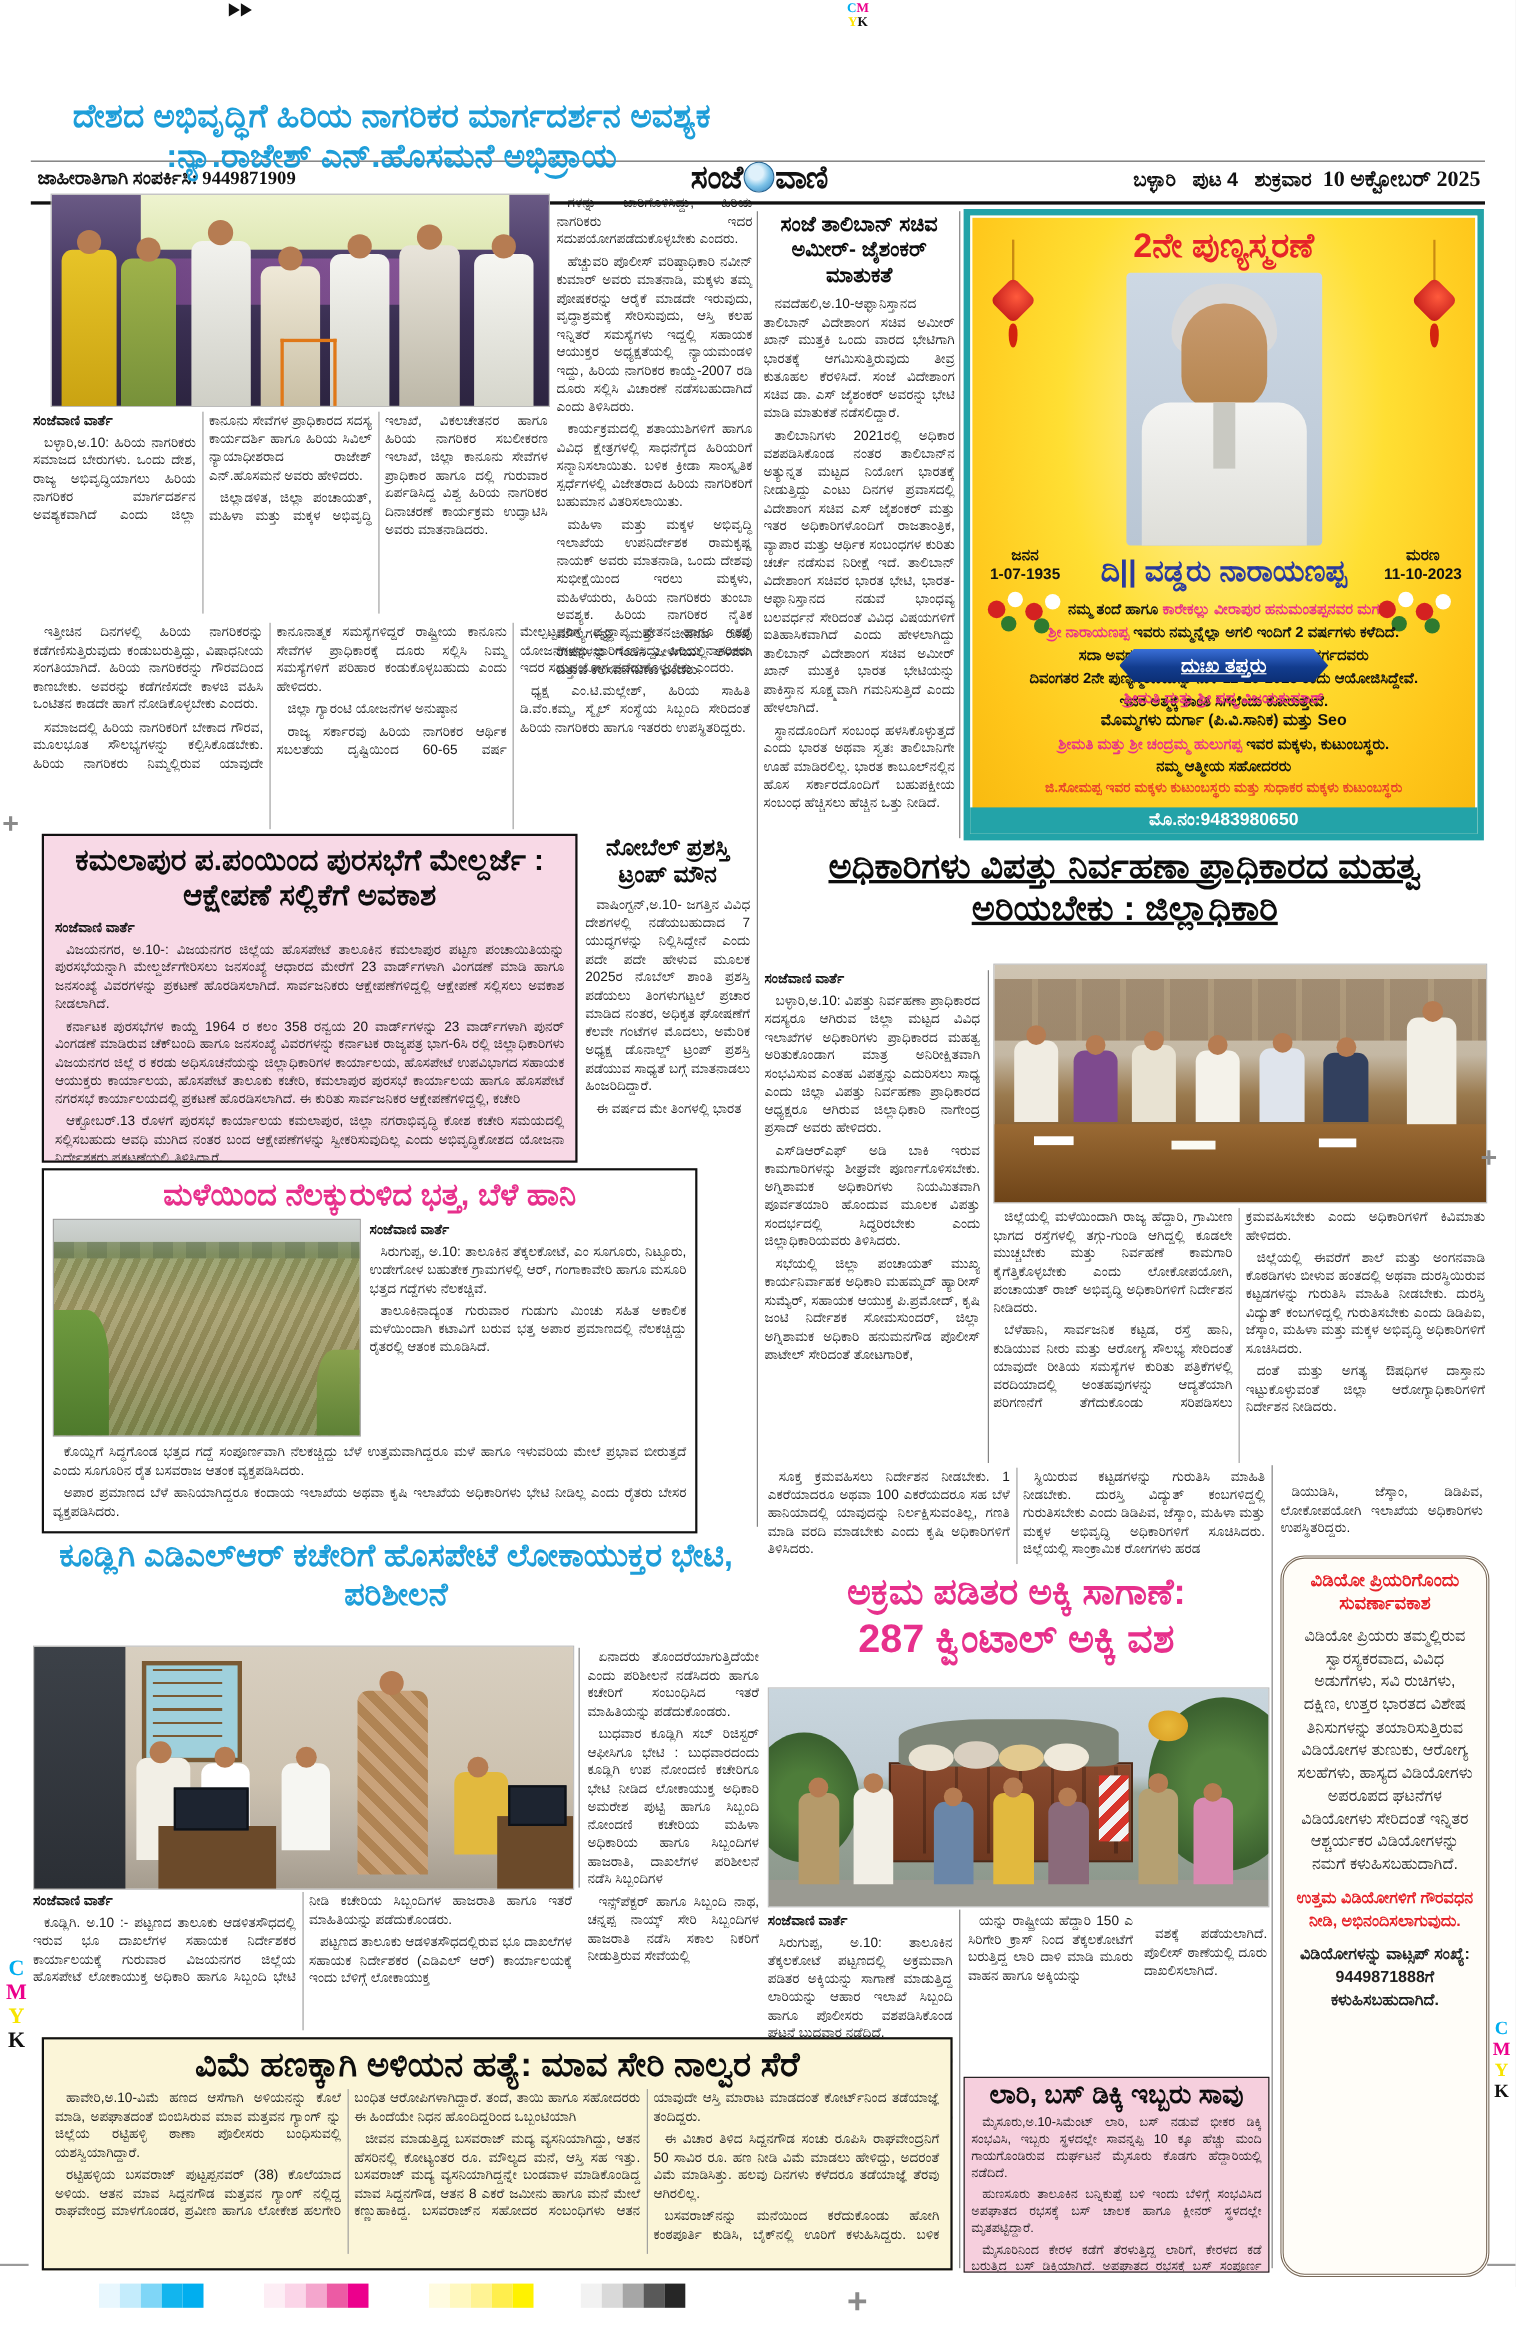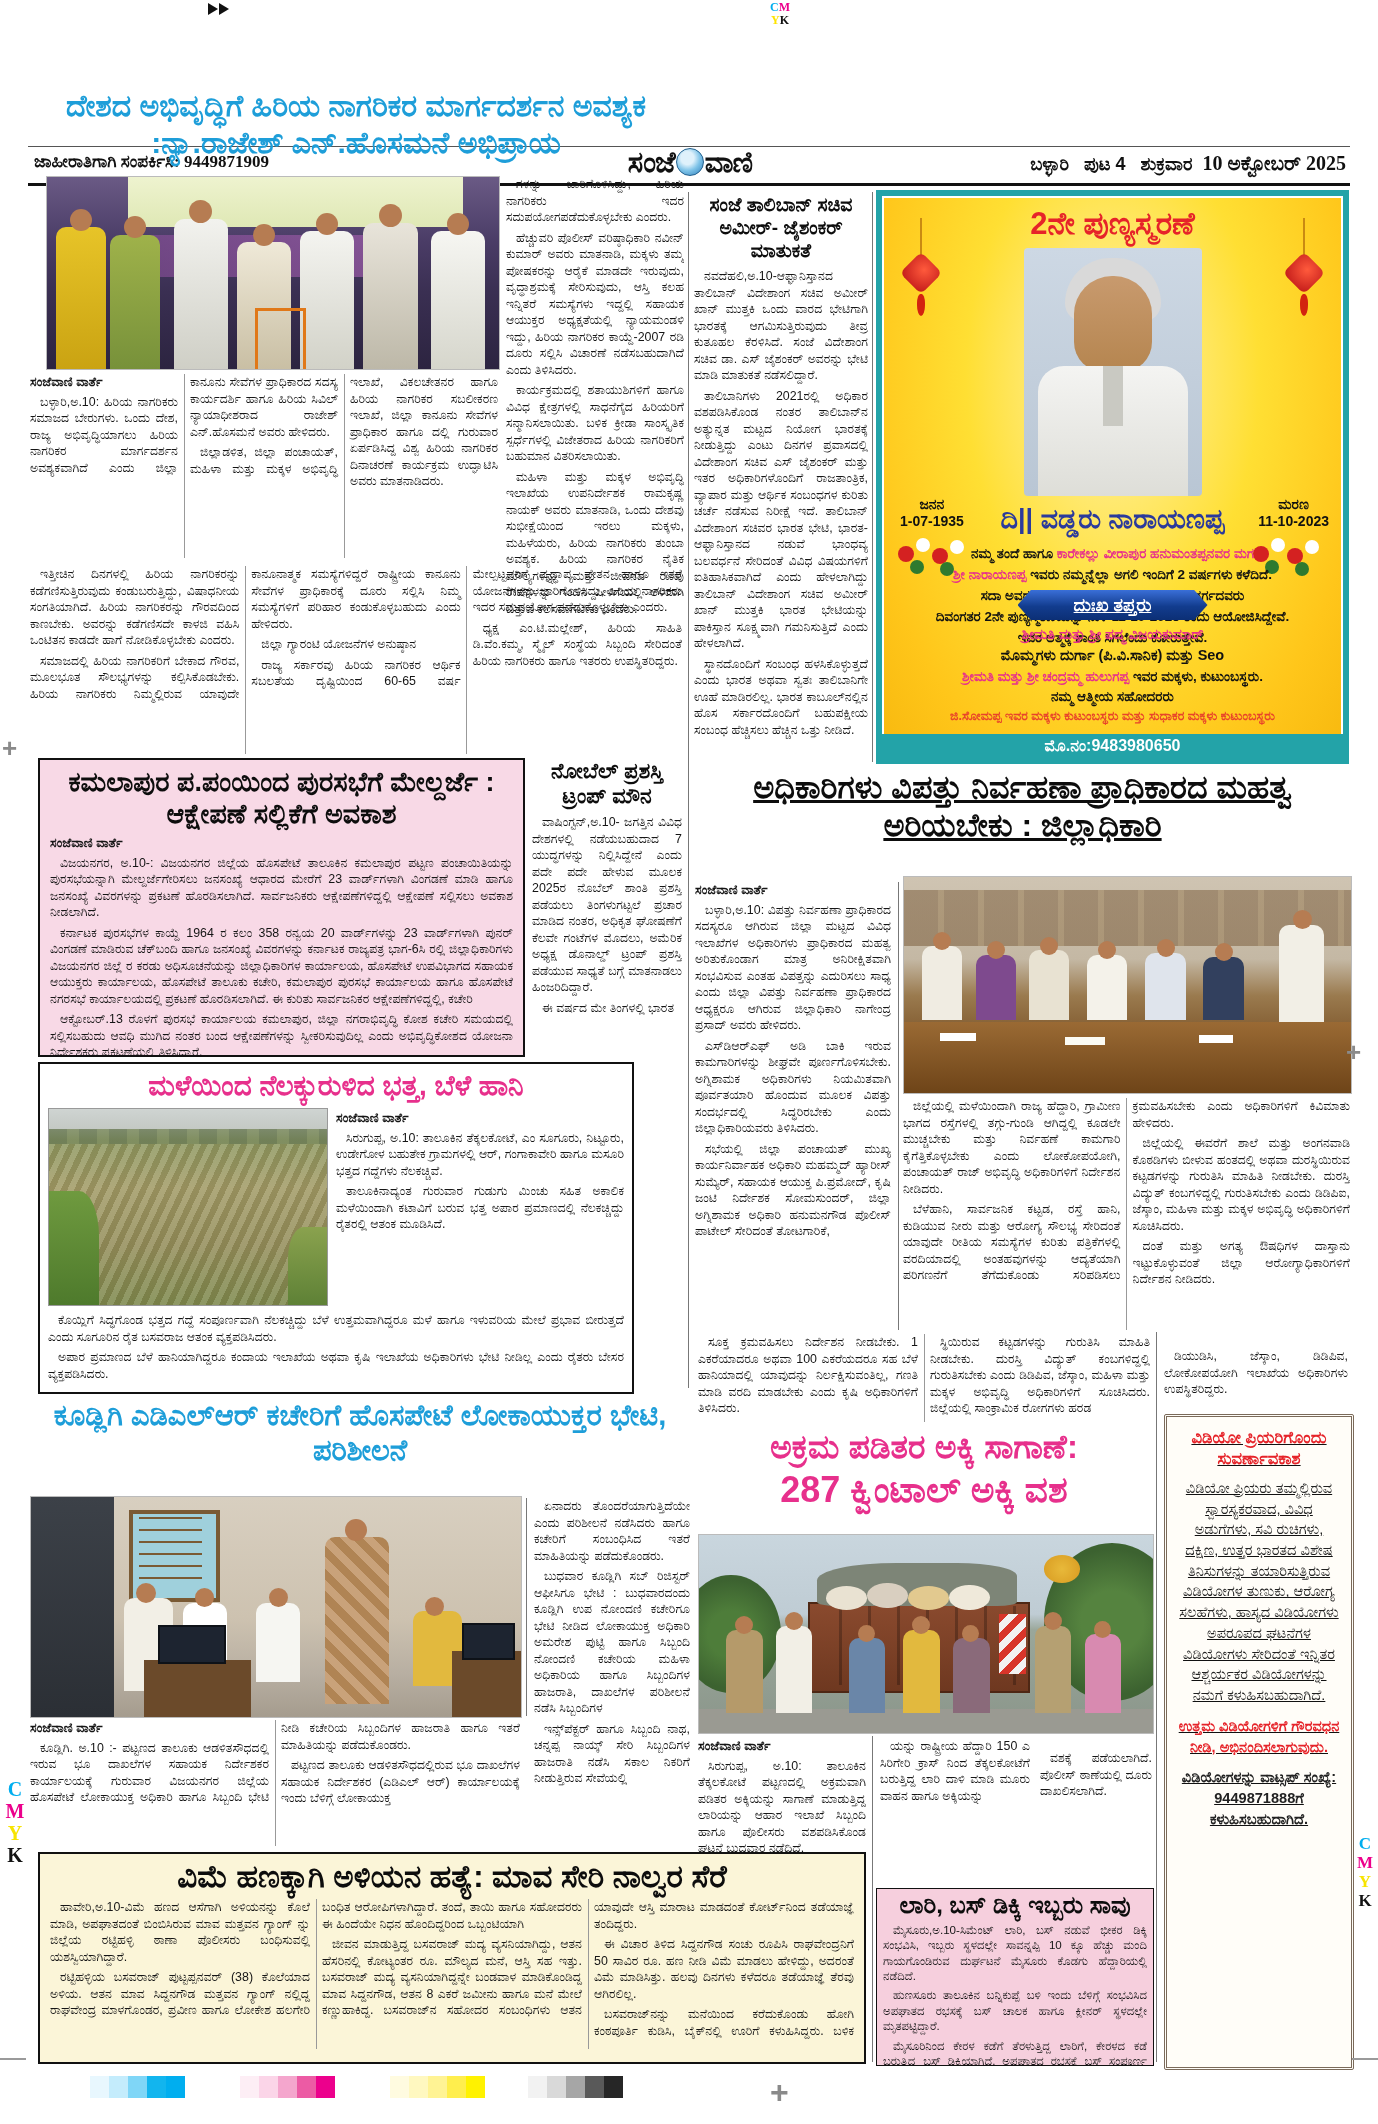--- a/index.html
+++ b/index.html
@@ -367,21 +367,21 @@
 
   <div class="abs" style="left:876px;top:1888px;width:276px;height:176px;border:1.5px solid #111;background:#f6cfdd;overflow:hidden;">
     <div class="hl-black" style="font-size:24px;margin:2px 4px;">ಲಾರಿ, ಬಸ್ ಡಿಕ್ಕಿ ಇಬ್ಬರು ಸಾವು</div>
     <div class="bodytxt" style="margin:0 6px;font-size:11.6px;">
       <p class="para">ಮೈಸೂರು,ಅ.10-ಸಿಮೆಂಟ್ ಲಾರಿ, ಬಸ್ ನಡುವೆ ಭೀಕರ ಡಿಕ್ಕಿ ಸಂಭವಿಸಿ, ಇಬ್ಬರು ಸ್ಥಳದಲ್ಲೇ ಸಾವನ್ನಪ್ಪಿ 10 ಕ್ಕೂ ಹೆಚ್ಚು ಮಂದಿ ಗಾಯಗೊಂಡಿರುವ ದುರ್ಘಟನೆ ಮೈಸೂರು ಕೊಡಗು ಹೆದ್ದಾರಿಯಲ್ಲಿ ನಡೆದಿದೆ.</p>
       <p class="para">ಹುಣಸೂರು ತಾಲೂಕಿನ ಬನ್ನಿಕುಪ್ಪೆ ಬಳಿ ಇಂದು ಬೆಳಿಗ್ಗೆ ಸಂಭವಿಸಿದ ಅಪಘಾತದ ರಭಸಕ್ಕೆ ಬಸ್ ಚಾಲಕ ಹಾಗೂ ಕ್ಲೀನರ್ ಸ್ಥಳದಲ್ಲೇ ಮೃತಪಟ್ಟಿದ್ದಾರೆ.</p>
       <p class="para">ಮೈಸೂರಿನಿಂದ ಕೇರಳ ಕಡೆಗೆ ತೆರಳುತ್ತಿದ್ದ ಲಾರಿಗೆ, ಕೇರಳದ ಕಡೆ ಬರುತ್ತಿದ್ದ ಬಸ್ ಡಿಕ್ಕಿಯಾಗಿದೆ. ಅಪಘಾತದ ರಭಸಕ್ಕೆ ಬಸ್ ಸಂಪೂರ್ಣ ನಜ್ಜುಗುಜ್ಜಾಗಿದ್ದು, ಸಿಮೆಂಟ್ ಲಾರಿ ಪಲ್ಟಿಯಾಗಿದೆ. ಅಪಘಾತಕ್ಕೀಡಾದ ಎರಡೂ ವಾಹನಗಳು ಕೇರಳ ಮೂಲದ್ದಾಗಿದೆ.</p>
     </div>
   </div>
 
-  <div class="abs" style="left:1164px;top:1414px;width:184px;height:650px;border:3px double #7a6a5a;border-radius:2px;background:#fffdf8;overflow:hidden;text-decoration:underline;">
+  <div class="abs" style="left:1164px;top:1414px;width:184px;height:650px;border:3px double #7a6a5a;border-radius:22px;background:#fffdf8;overflow:hidden;">
     <div style="margin:10px 8px 6px 8px;text-align:center;font-weight:bold;font-size:16.5px;color:#e62329;line-height:1.3;">ವಿಡಿಯೋ ಪ್ರಿಯರಿಗೊಂದು ಸುವರ್ಣಾವಕಾಶ</div>
     <div style="margin:8px 10px;text-align:center;font-size:14.6px;line-height:1.42;color:#222;">ವಿಡಿಯೋ ಪ್ರಿಯರು ತಮ್ಮಲ್ಲಿರುವ ಸ್ವಾರಸ್ಯಕರವಾದ, ವಿವಿಧ ಅಡುಗೆಗಳು, ಸವಿ ರುಚಿಗಳು, ದಕ್ಷಿಣ, ಉತ್ತರ ಭಾರತದ ವಿಶೇಷ ತಿನಿಸುಗಳನ್ನು ತಯಾರಿಸುತ್ತಿರುವ ವಿಡಿಯೋಗಳ ತುಣುಕು, ಆರೋಗ್ಯ ಸಲಹೆಗಳು, ಹಾಸ್ಯದ ವಿಡಿಯೋಗಳು ಅಪರೂಪದ ಘಟನೆಗಳ ವಿಡಿಯೋಗಳು ಸೇರಿದಂತೆ ಇನ್ನಿತರ ಆಶ್ಚರ್ಯಕರ ವಿಡಿಯೋಗಳನ್ನು ನಮಗೆ ಕಳುಹಿಸಬಹುದಾಗಿದೆ.</div>
     <div style="margin:10px 10px;text-align:center;font-size:14.6px;line-height:1.42;font-weight:bold;color:#e62329;">ಉತ್ತಮ ವಿಡಿಯೋಗಳಿಗೆ ಗೌರವಧನ ನೀಡಿ, ಅಭಿನಂದಿಸಲಾಗುವುದು.</div>
     <div style="margin:10px 10px;text-align:center;font-size:14.6px;line-height:1.42;font-weight:bold;color:#222;">ವಿಡಿಯೋಗಳನ್ನು ವಾಟ್ಸಪ್ ಸಂಖ್ಯೆ: 9449871888ಗೆ ಕಳುಹಿಸಬಹುದಾಗಿದೆ.</div>
   </div>
 
   <div class="plusmark" style="left:2px;top:738px;">+</div>
   <div class="plusmark" style="left:1346px;top:1042px;">+</div>
 
   <div class="abs" style="left:4px;top:1778px;line-height:22px;font-size:20px;text-align:center;width:22px;">

